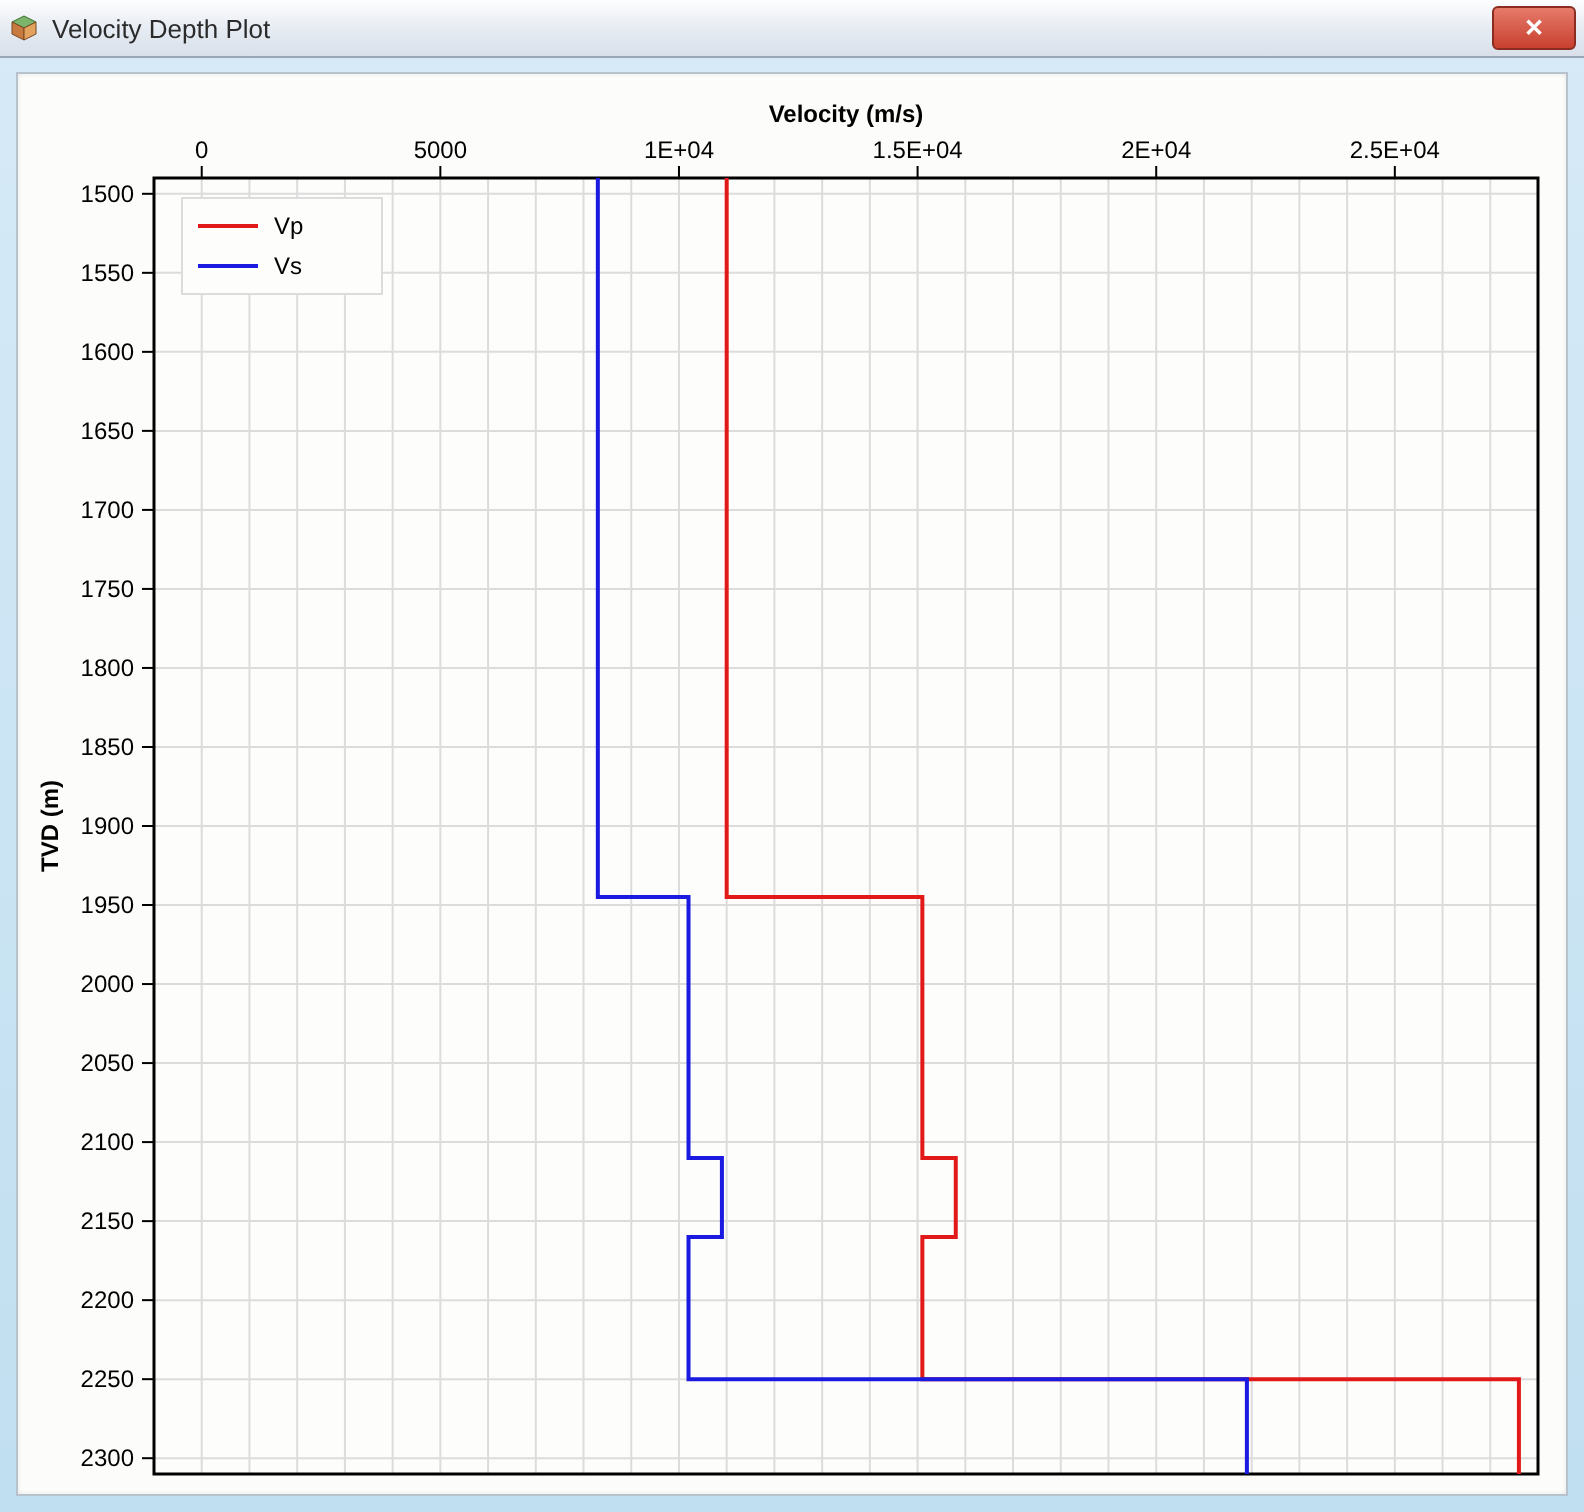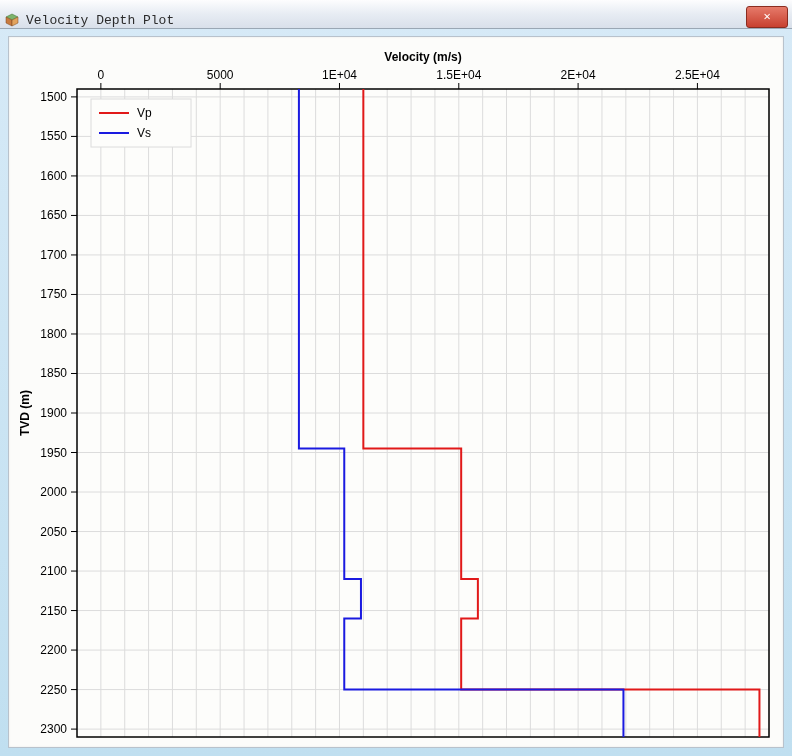--- a/index.html
+++ b/index.html
@@ -16,23 +16,22 @@
     left: 0;
     top: 0;
     width: 792px;
     height: 756px;
   }
   .titlebar {
     height: 28px;
     background: linear-gradient(#fdfdfe, #e7ecf3 50%, #d9e0ea);
     border-bottom: 1px solid #9aa7b4;
     display: flex;
-    align-items: flex-end;
+    align-items: center;
     padding: 0 4px;
-    font-family: Liberation Mono, monospace;
   }
   .titlebar .icon {
     width: 16px;
     height: 16px;
     margin-right: 6px;
     display: inline-flex;
     align-items: center;
     justify-content: center;
   }
   .titlebar .title {

